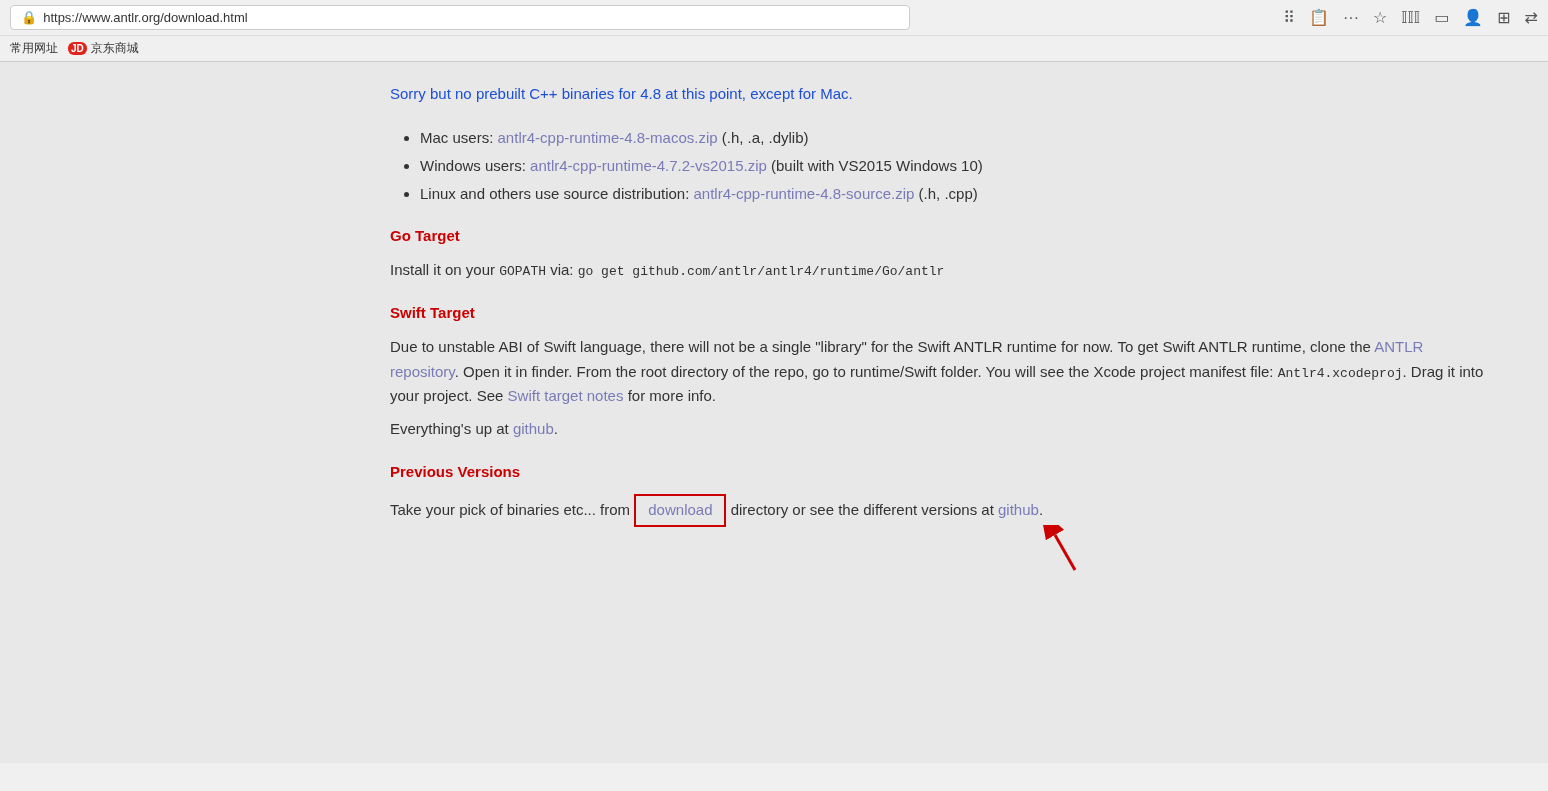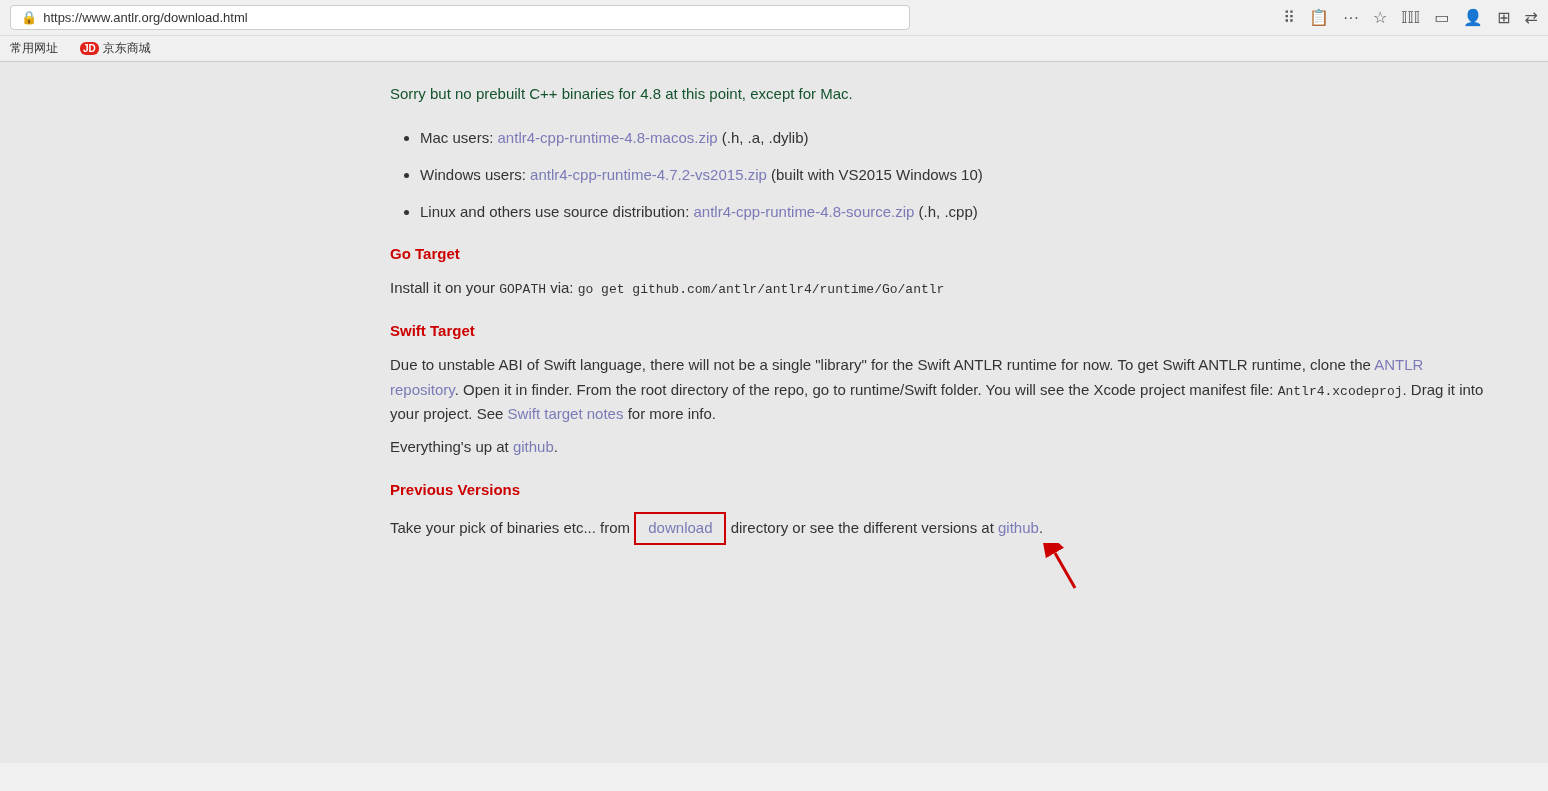--- a/index.html
+++ b/index.html
@@ -41,21 +41,21 @@
     }
     .toolbar-icon {
       font-size: 16px;
       color: #555;
       cursor: pointer;
     }
     .bookmarks-bar {
       display: flex;
       align-items: center;
       padding: 4px 10px;
-      gap: 22px;
+      gap: 10px;
       font-size: 12px;
       border-top: 1px solid #ddd;
     }
     .bookmark-item {
       display: flex;
       align-items: center;
       gap: 4px;
       font-size: 12px;
       color: #333;
       cursor: pointer;
@@ -82,30 +82,30 @@
 
     .section-heading {
       color: #cc0000;
       font-size: 15px;
       font-weight: bold;
       margin: 18px 0 10px 0;
     }
 
     .intro-text {
       font-size: 15px;
-      color: #14532d;
+      color: #1d4ed8;
       margin-bottom: 20px;
     }
 
     .bullet-list {
       margin-left: 30px;
       margin-bottom: 8px;
     }
     .bullet-list li {
-      margin: 13px 0;
+      margin: 4px 0;
       font-size: 15px;
       color: #333;
     }
 
     .link {
       color: #7a7ab8;
       text-decoration: none;
     }
 
     code, .code-inline {

